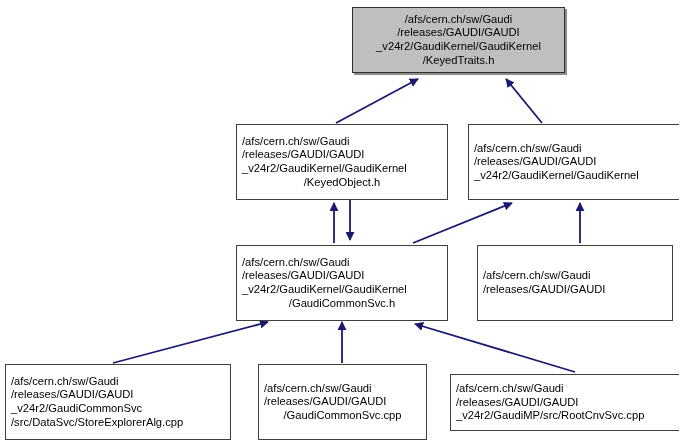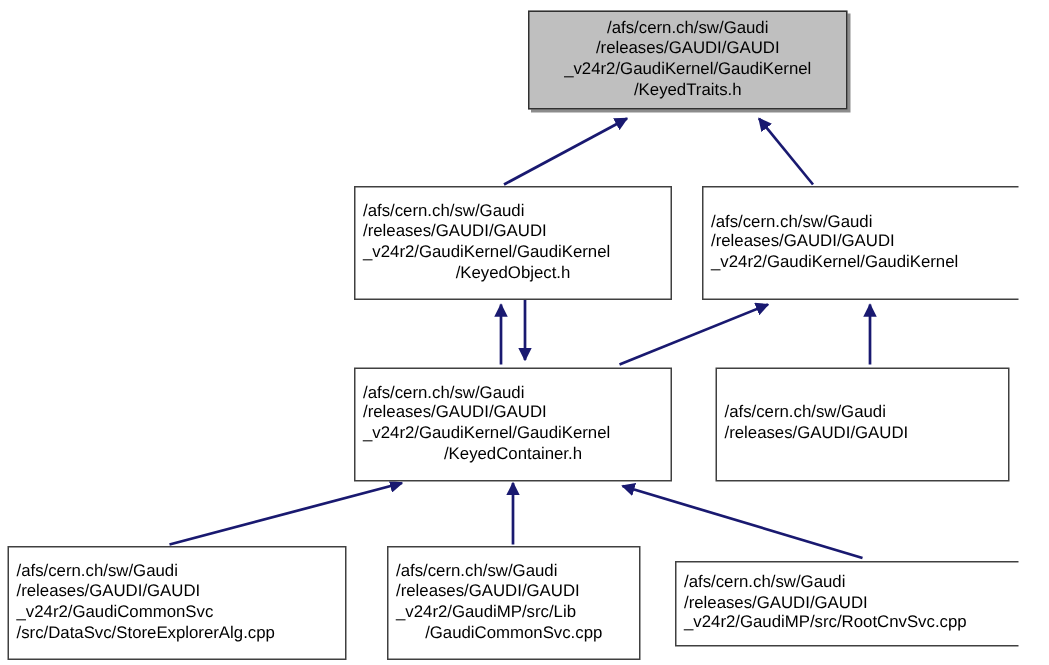--- a/index.html
+++ b/index.html
@@ -101,39 +101,38 @@
   <div class="node" style="left:468px; top:124px; width:214px; height:76px;">
     <span class="line left">/afs/cern.ch/sw/Gaudi</span>
     <span class="line left">/releases/GAUDI/GAUDI</span>
     <span class="line left">_v24r2/GaudiKernel/GaudiKernel</span>
   </div>
 
   <div class="node" style="left:236px; top:245px; width:212px; height:76px;">
     <span class="line left">/afs/cern.ch/sw/Gaudi</span>
     <span class="line left">/releases/GAUDI/GAUDI</span>
     <span class="line left">_v24r2/GaudiKernel/GaudiKernel</span>
-    <span class="line">/KeyedContainer.h</span>
+    <span class="line">/GaudiCommonSvc.h</span>
   </div>
 
   <div class="node" style="left:477px; top:245px; width:196px; height:76px;">
     <span class="line left">/afs/cern.ch/sw/Gaudi</span>
     <span class="line left">/releases/GAUDI/GAUDI</span>
   </div>
 
   <div class="node" style="left:5px; top:364px; width:226px; height:76px;">
     <span class="line left">/afs/cern.ch/sw/Gaudi</span>
     <span class="line left">/releases/GAUDI/GAUDI</span>
     <span class="line left">_v24r2/GaudiCommonSvc</span>
     <span class="line left">/src/DataSvc/StoreExplorerAlg.cpp</span>
   </div>
 
   <div class="node" style="left:258px; top:364px; width:169px; height:76px;">
     <span class="line left">/afs/cern.ch/sw/Gaudi</span>
     <span class="line left">/releases/GAUDI/GAUDI</span>
-    <span class="line left">_v24r2/GaudiMP/src/Lib</span>
     <span class="line">/GaudiCommonSvc.cpp</span>
   </div>
 
   <div class="node" style="left:450px; top:374px; width:243px; height:57px;">
     <span class="line left">/afs/cern.ch/sw/Gaudi</span>
     <span class="line left">/releases/GAUDI/GAUDI</span>
     <span class="line left">_v24r2/GaudiMP/src/RootCnvSvc.cpp</span>
   </div>
 
 </div>

